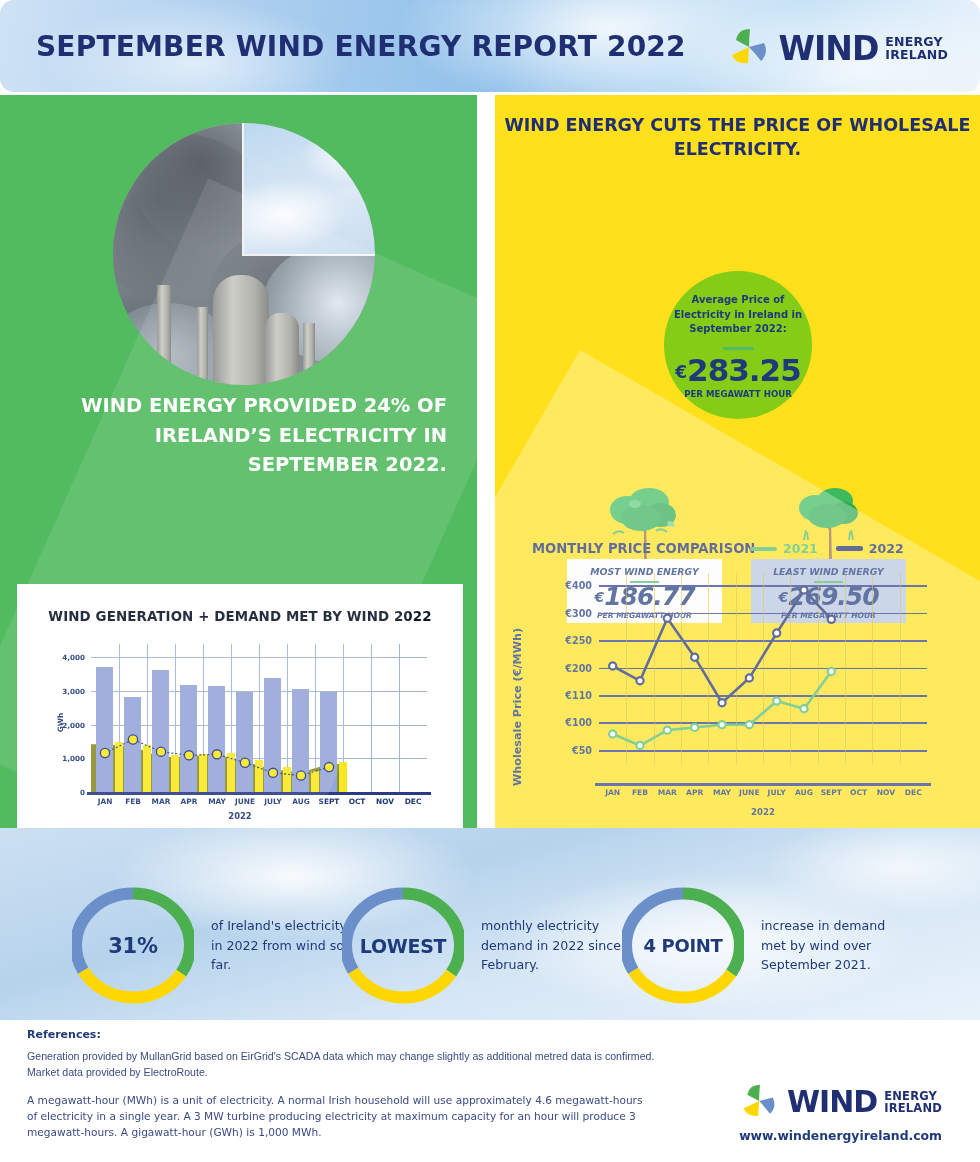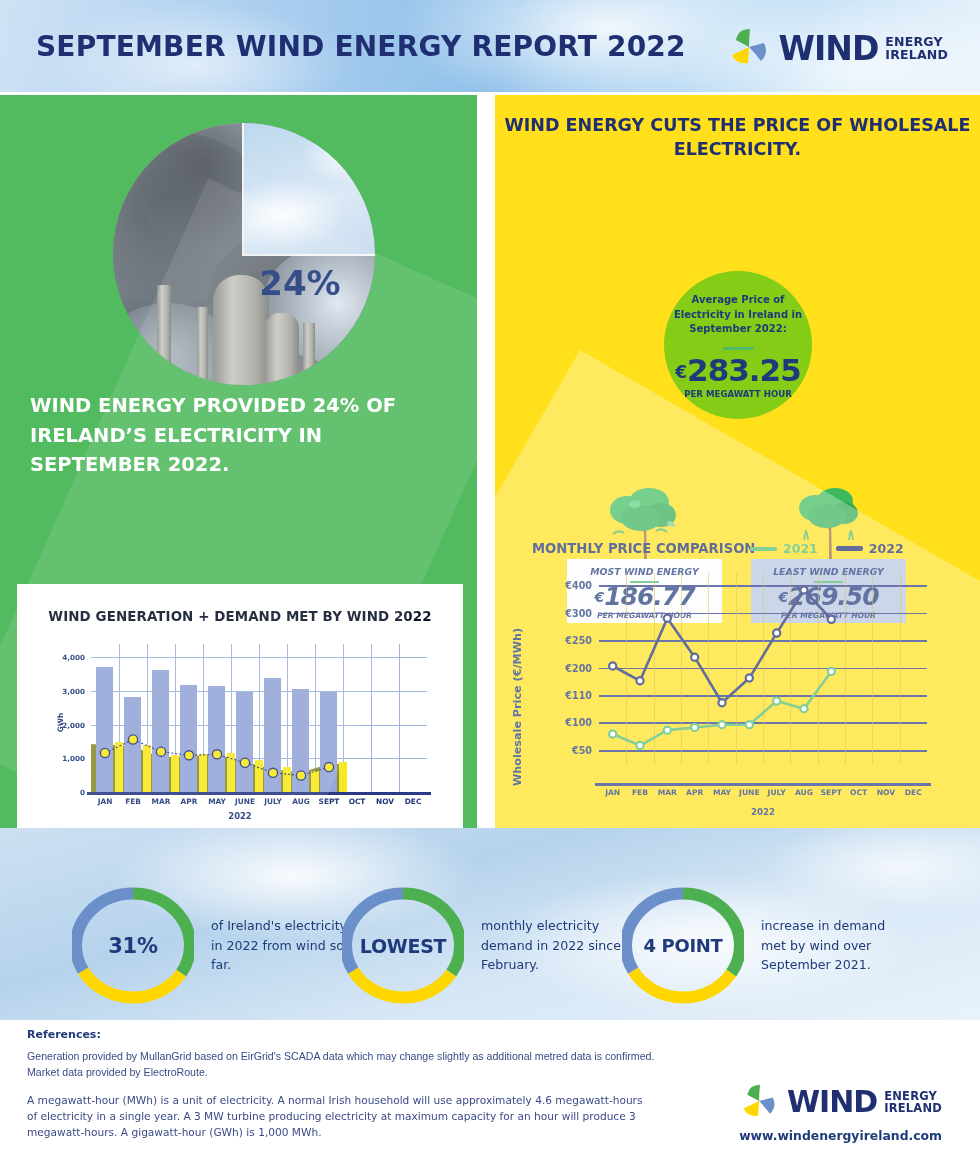--- a/index.html
+++ b/index.html
@@ -10,20 +10,21 @@
   }
 
   
   #header {
     position:absolute; left:0; top:0; width:980px; height:92px;
     background:
       radial-gradient(ellipse 300px 120px at 62% 30%, rgba(255,255,255,.85), rgba(255,255,255,0) 70%),
       radial-gradient(ellipse 220px 90px at 20% 70%, rgba(255,255,255,.6), rgba(255,255,255,0) 70%),
       radial-gradient(ellipse 260px 100px at 88% 75%, rgba(255,255,255,.7), rgba(255,255,255,0) 70%),
       linear-gradient(100deg,#cfe2f5 0%,#a9cdee 28%,#8fc0ea 52%,#bcdcf4 74%,#e7f2fb 100%);
+    border-radius: 14px;
   }
   #header-title {
     position:absolute; left:36px; top:30px;
     font-size:28px; font-weight:bold; letter-spacing:.2px;
     color:#1f2f72; font-family:"DejaVu Sans", sans-serif;
     white-space:nowrap;
   }
   .logo-wrap { display:flex; align-items:center; gap:7px; }
   .logo-word {
     font-size:33px; font-weight:bold; color:#1f2f72; letter-spacing:-1px;
@@ -70,21 +71,21 @@
       linear-gradient(160deg,#bcd8ee,#dce9f6 60%,#c8dcef);
     box-shadow:-1px 1px 0 1px rgba(255,255,255,.9);
   }
   #pie-percent {
     position:absolute; left:240px; top:168px; width:120px;
     font-size:34px; font-weight:bold; color:#1f3a7a;
     font-family:"DejaVu Sans", sans-serif; text-align:center;
   }
   #green-caption {
     position:absolute; left:30px; top:296px; width:417px;
-    text-align:left; color:#fff; font-weight:bold;
+    text-align:right; color:#fff; font-weight:bold;
     font-size:19.5px; line-height:1.52; font-family:"DejaVu Sans", sans-serif;
   }
 
   
   #barchart-card {
     position:absolute; left:17px; top:489px; width:446px; height:287px;
     background:#fff;
   }
   #barchart-title {
     position:absolute; left:0; top:25px; width:446px; text-align:center;
@@ -274,21 +275,20 @@
     <div class="smoke" style="left:95px; top:100px; width:200px; height:150px; opacity:.75;"></div>
     <div class="sky" style="left:150px; top:120px; width:150px; height:120px;"></div>
     <div class="sky" style="left:-10px; top:180px; width:130px; height:100px; opacity:.5;"></div>
     <div class="tower" style="left:100px; width:56px; height:110px; border-radius:26px 26px 0 0;"></div>
     <div class="tower" style="left:152px; width:34px; height:72px; border-radius:15px 15px 0 0;"></div>
     <div class="tower" style="left:44px; width:14px; height:100px;"></div>
     <div class="tower" style="left:84px; width:11px; height:78px;"></div>
     <div class="tower" style="left:190px; width:12px; height:62px;"></div>
     <div id="pie-slice"></div>
   </div>
-  <div id="pie-percent">24%</div>
   <div id="green-caption">WIND ENERGY PROVIDED 24% OF IRELAND’S ELECTRICITY IN SEPTEMBER 2022.</div>
 
   <div id="barchart-card">
     <div id="barchart-title">WIND GENERATION + DEMAND MET BY WIND 2022</div>
     <div id="bc-plot">
         <div class="bc-grid" style="top: 148px; background: transparent;"></div>
         <div class="bc-ylab" style="top: 148px;">0</div>
         <div class="bc-grid" style="top: 114.364px;"></div>
         <div class="bc-ylab" style="top: 114.364px;">1,000</div>
         <div class="bc-grid" style="top: 80.7273px;"></div>

